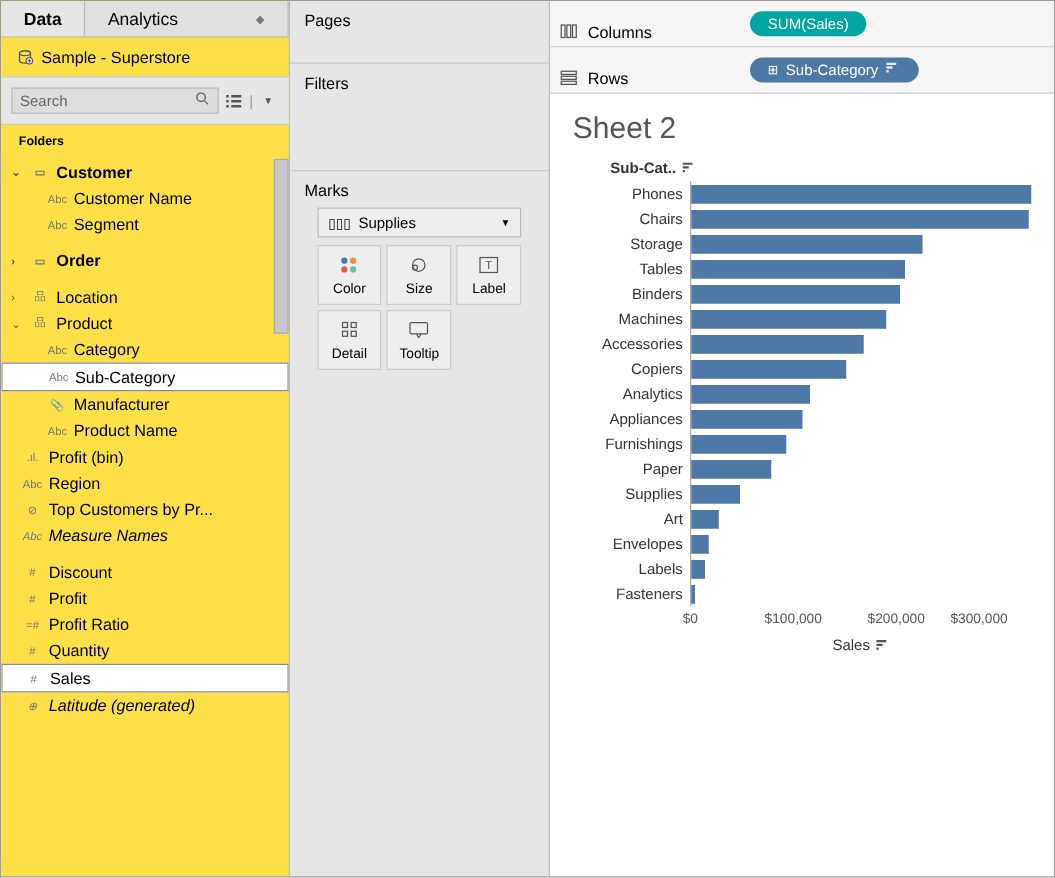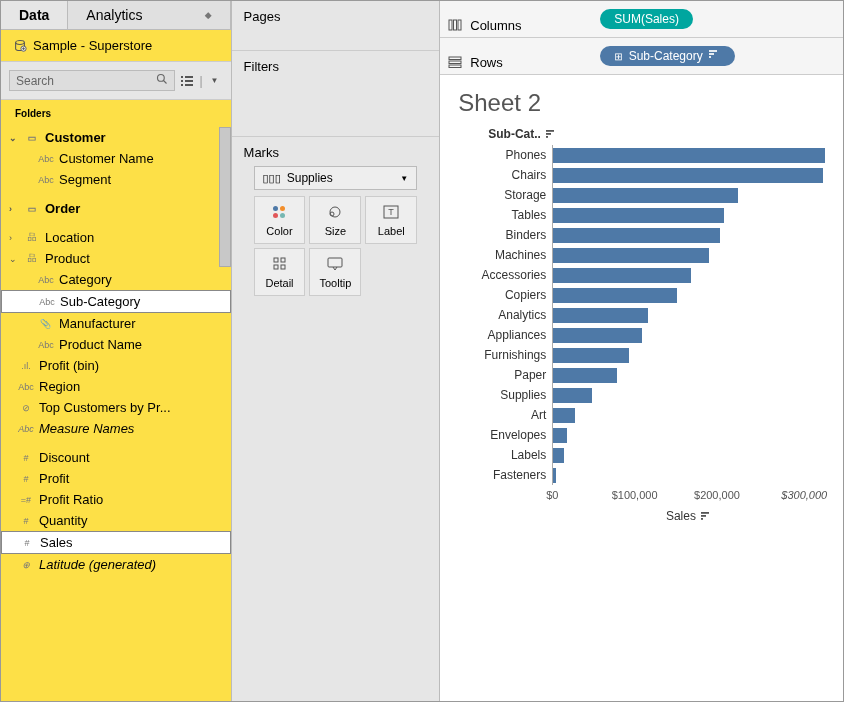--- a/index.html
+++ b/index.html
@@ -399,21 +399,21 @@
           <div class="bar-row">
             <div class="bar" style="width: 2.47059px;"></div>
           </div>
         </div>
     </div>
     <div class="x-axis">
       <div class="x-ticks" id="x-ticks">
           <div class="x-tick" style="left: 0px;">$0</div>
           <div class="x-tick" style="left: 82.3529px;">$100,000</div>
           <div class="x-tick" style="left: 164.706px;">$200,000</div>
-          <div class="x-tick" style="left: 252px; font-style: italic;">$300,000</div>
+          <div class="x-tick" style="left: 231px;">$300,000</div>
         </div>
       <div class="x-title">
         <span>Sales</span>
         <span style="margin-left:2px;">
           <svg width="10" height="8" viewBox="0 0 10 8">
               <rect x="0" y="0" width="8" height="1.8" fill="#555"></rect>
               <rect x="0" y="3" width="5" height="1.8" fill="#555"></rect>
               <rect x="0" y="6" width="2" height="1.8" fill="#555"></rect>
             </svg>
         </span>

